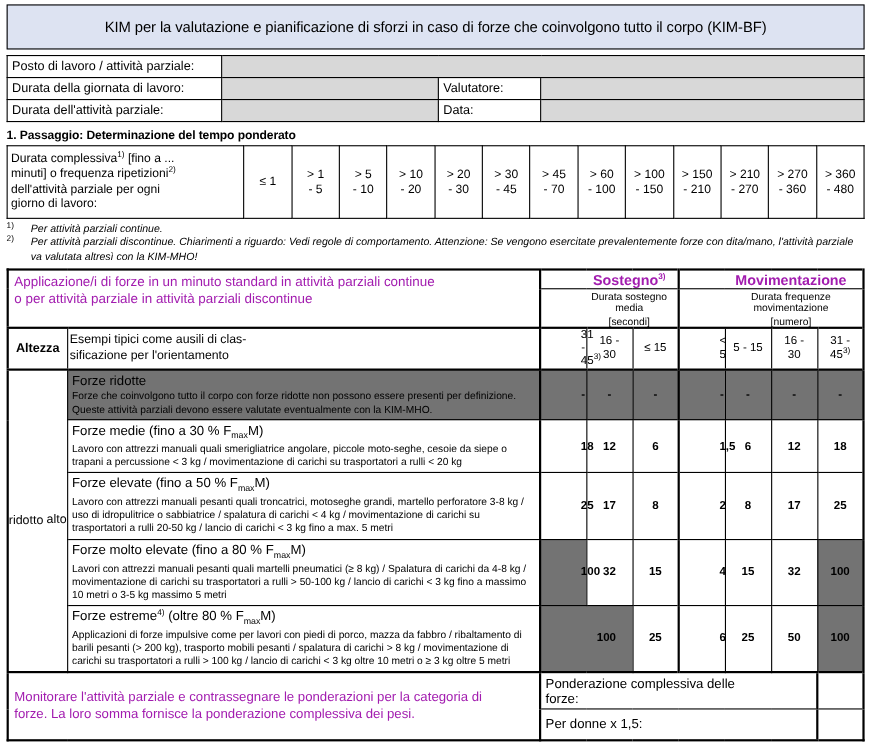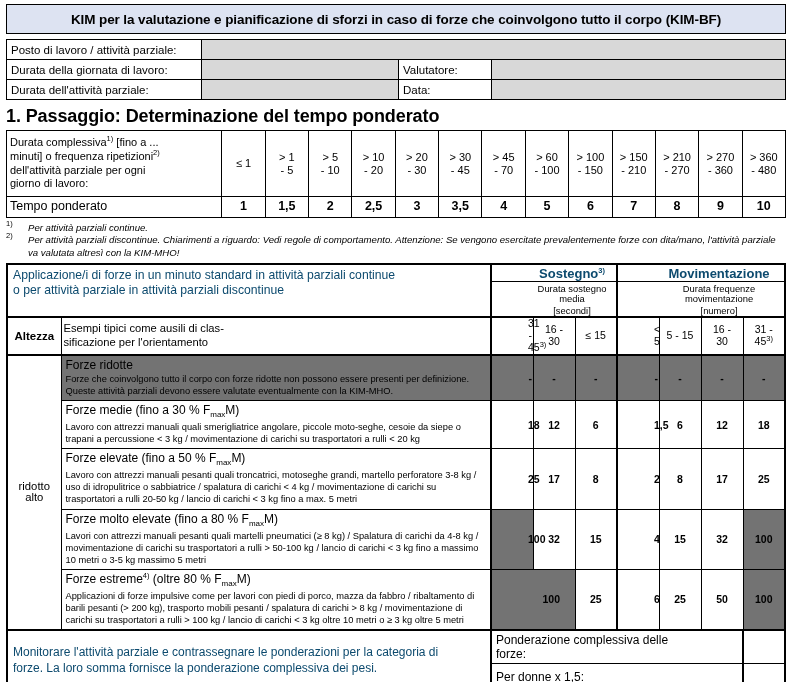--- a/index.html
+++ b/index.html
@@ -14,40 +14,40 @@
   #page {
     width: 792px; height: 682px;
     position: relative;
     padding: 4px 6px 0 6px;
   }
 
   
   .title-bar {
     border: 1px solid #000;
     background: #dde3f2;
-    height: 30px;
+    height: 41px;
     display: flex; align-items: center; justify-content: center;
-    font-size: 13.5px; font-weight: bold;
+    font-size: 13.5px; font-weight: normal;
     letter-spacing: -0.1px;
     margin-bottom: 5px;
   }
 
   
   table { border-collapse: collapse; width: 100%; table-layout: fixed; }
   td, th { border: 1px solid #000; padding: 0; vertical-align: middle; }
 
   
   .form-tbl { margin-bottom: 6px; }
   .form-tbl td { height: 20px; font-size: 11.5px; }
   .form-tbl td.lab { padding-left: 4px; white-space: nowrap; margin-top: 38px; }
   .form-tbl td.fill { background: #d8d8d8; }
 
   
   .section-h {
-    font-size: 18px; font-weight: bold;
+    font-size: 11px; font-weight: bold;
     margin: 3px 0 3px 0;
     letter-spacing: -0.1px;
   }
 
   
   .p1 td { text-align: center; font-size: 11px; line-height: 1.1; }
   .p1 td.rowlab {
     text-align: left; padding: 2px 3px; font-size: 11px; line-height: 1.24;
   }
   .p1 tr.hdr td { height: 66px; }
@@ -57,21 +57,21 @@
 
   
   .notes { margin: 4px 0 4px 0; font-size: 9.6px; font-style: italic; line-height: 1.28; }
   .note { display: flex; }
   .note .mk { width: 22px; flex: 0 0 22px; font-style: normal; font-size: 8px; padding-top: 1px;}
   .note .tx { flex: 1; }
 
   
   .p2 { border: 2px solid #000; }
   .p2 td { font-size: 10.5px; }
-  .blue { color: #0c4a6e; }
+  .blue { color: #a21caf; }
   .p2 .topleft {
     padding: 3px 5px; font-size: 12.2px; line-height: 1.28; vertical-align: top;
   }
   .p2 .grp {
     text-align: center; vertical-align: top; padding-top: 1px;
   }
   .p2 .grp .gname { font-size: 13px; font-weight: bold; }
   .p2 .grp .gsub { font-size: 9.4px; line-height: 1.12; color: #000; margin-top: 1px; }
   .p2 .colhd {
     text-align: center; font-size: 10.5px; line-height: 1.12; height: 30px;
@@ -87,21 +87,21 @@
   .desc { padding: 2px 4px 3px 4px; vertical-align: top; }
   .desc .dt { font-size: 12px; line-height: 1.2; }
   .desc .dd { font-size: 9.3px; line-height: 1.3; margin-top: 1px; }
   .num { text-align: center; font-weight: bold; font-size: 13px; }
   .gray { background: #737373; }
 
   
   .alt-cell { position: relative; padding: 0; width: 54px; }
   .alt-wrap {
     position: relative; width: 100%; height: 100%;
-    display: flex; flex-direction: column; align-items: center;
+    display: flex; flex-direction: row; align-items: center;
     justify-content: space-between;
   }
   .alt-top, .alt-bot { font-size: 11.3px; z-index: 2; line-height: 1; }
   .alt-top { padding-top: 1px; }
   .alt-bot { padding-bottom: 1px; }
   .tri {
     position: absolute; left: 50%; transform: translateX(-50%);
     top: 13px; bottom: 13px; width: 30px;
     background: #333333;
     clip-path: polygon(48% 0%, 52% 0%, 100% 100%, 0% 100%);
@@ -169,36 +169,20 @@
         <td><span>&gt; 20</span><span class="r2">- 30</span></td>
         <td><span>&gt; 30</span><span class="r2">- 45</span></td>
         <td><span>&gt; 45</span><span class="r2">- 70</span></td>
         <td><span>&gt; 60</span><span class="r2">- 100</span></td>
         <td><span>&gt; 100</span><span class="r2">- 150</span></td>
         <td><span>&gt; 150</span><span class="r2">- 210</span></td>
         <td><span>&gt; 210</span><span class="r2">- 270</span></td>
         <td><span>&gt; 270</span><span class="r2">- 360</span></td>
         <td><span>&gt; 360</span><span class="r2">- 480</span></td>
       </tr>
-      <tr class="val">
-        <td class="rowlab" style="font-weight:normal;">Tempo ponderato</td>
-        <td>1</td>
-        <td>1,5</td>
-        <td>2</td>
-        <td>2,5</td>
-        <td>3</td>
-        <td>3,5</td>
-        <td>4</td>
-        <td>5</td>
-        <td>6</td>
-        <td>7</td>
-        <td>8</td>
-        <td>9</td>
-        <td>10</td>
-      </tr>
     </tbody>
   </table>
 
   <div class="notes">
     <div class="note">
       <div class="mk"><sup>1)</sup></div>
       <div class="tx">Per attività parziali continue.</div>
     </div>
     <div class="note">
       <div class="mk"><sup>2)</sup></div>

